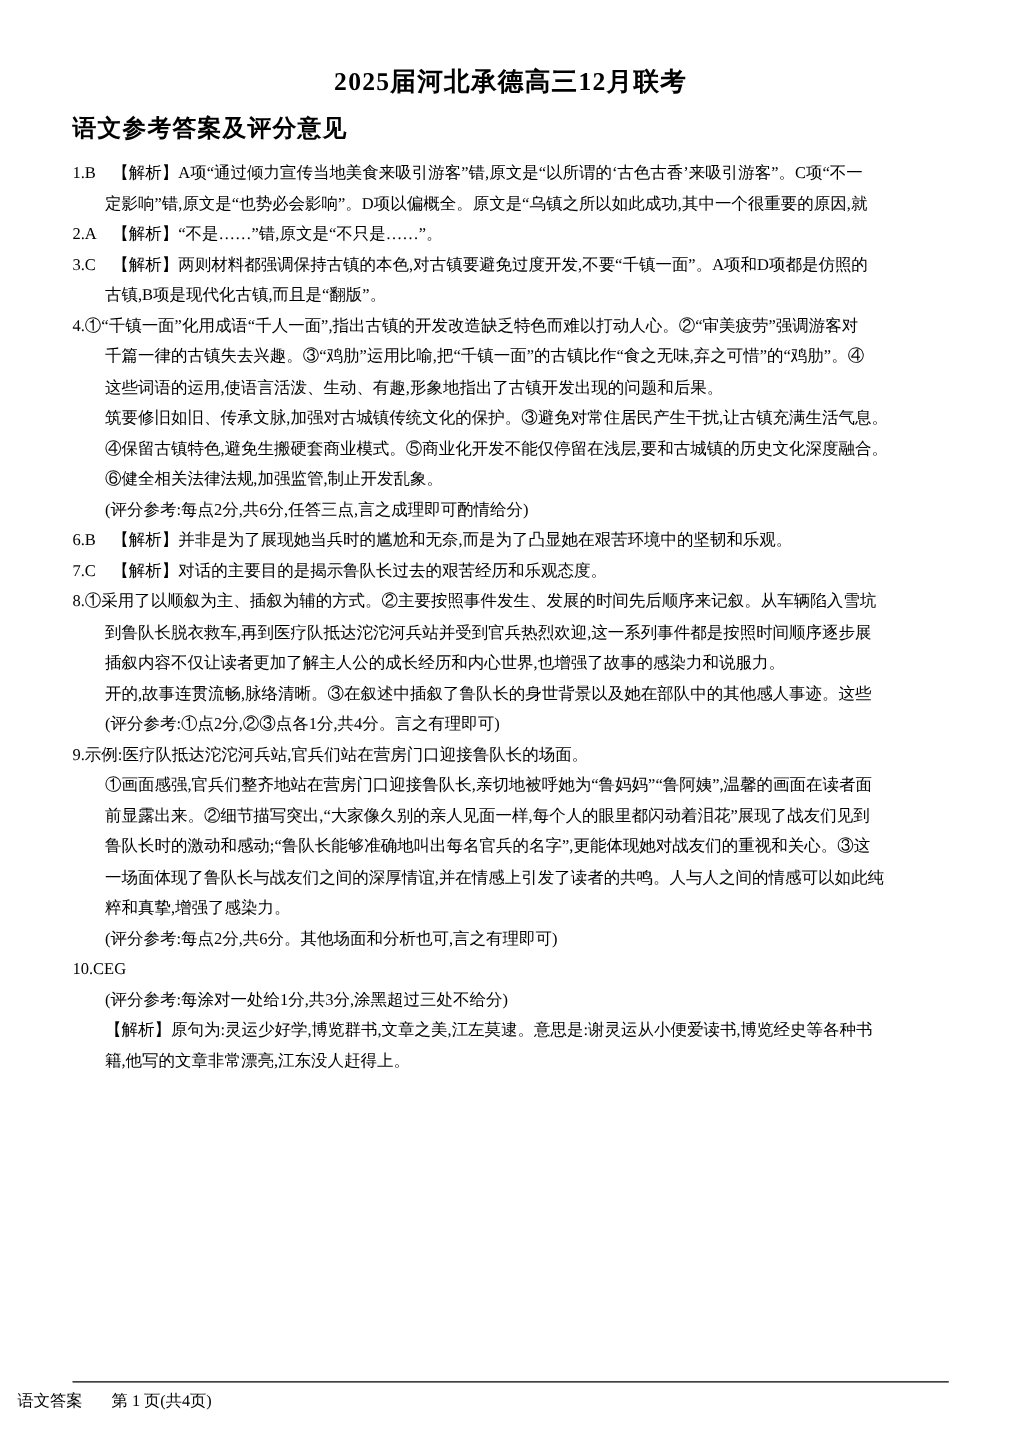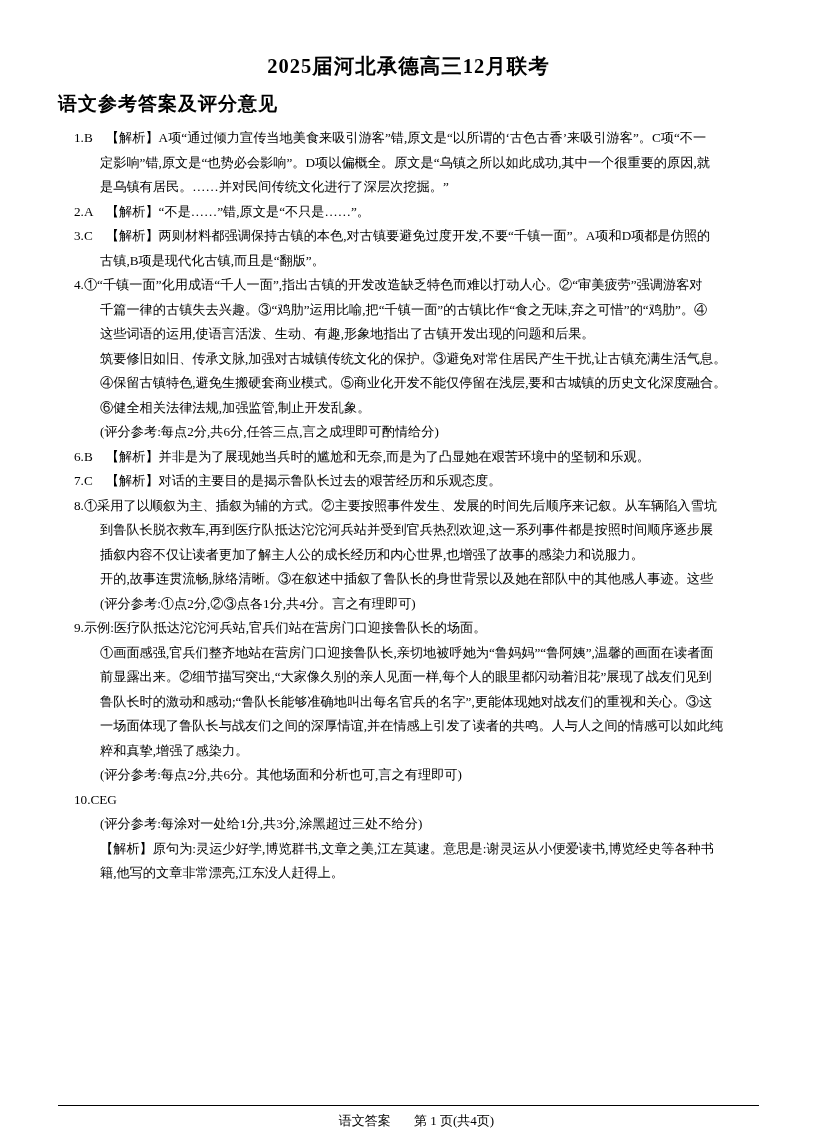--- a/index.html
+++ b/index.html
@@ -38,35 +38,34 @@
     margin: 0 0 9px 0;
     line-height: 1.4;
   }
   .body-block {
     font-size: 13.2px;
     line-height: 1.78;
     text-align: justify;
     text-justify: inter-ideograph;
   }
   p.para {
-    margin: 0 0 1px 16px;
+    margin: 0 0 1px 0;
     text-indent: 0;
   }
   p.para.indent {
     text-indent: 26px;
   }
   p.para.note {
     text-indent: 26px;
   }
   .footer {
     position: absolute;
-    left: 16px;
+    left: 4px;
     right: 0;
     bottom: 14px;
-    text-align: center;
     font-size: 13px;
   }
   .footer .fbox {
     display: inline-block;
     padding: 2px 10px 2px 10px;
   }
   .footer-rule {
     position: absolute;
     left: 58px;
     right: 58px;
@@ -84,21 +83,20 @@
 <div class="page">
 
   <h1 class="doc-title">2025届河北承德高三12月联考</h1>
   <h2 class="doc-subtitle">语文参考答案及评分意见</h2>
 
   <div class="body-block">
 
     <div class="sect">
       <p class="para">1.B　【解析】A项“通过倾力宣传当地美食来吸引游客”错,原文是“以所谓的‘古色古香’来吸引游客”。C项“不一</p>
       <p class="para indent">定影响”错,原文是“也势必会影响”。D项以偏概全。原文是“乌镇之所以如此成功,其中一个很重要的原因,就</p>
-      <p class="para indent">是乌镇有居民。……并对民间传统文化进行了深层次挖掘。”</p>
     </div>
 
     <div class="sect">
       <p class="para">2.A　【解析】“不是……”错,原文是“不只是……”。</p>
     </div>
 
     <div class="sect">
       <p class="para">3.C　【解析】两则材料都强调保持古镇的本色,对古镇要避免过度开发,不要“千镇一面”。A项和D项都是仿照的</p>
       <p class="para indent">古镇,B项是现代化古镇,而且是“翻版”。</p>
     </div>

